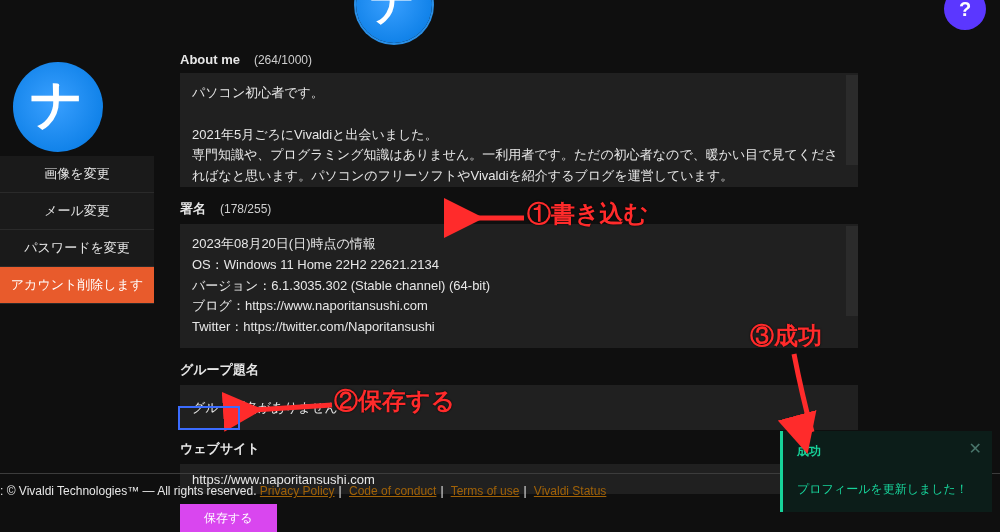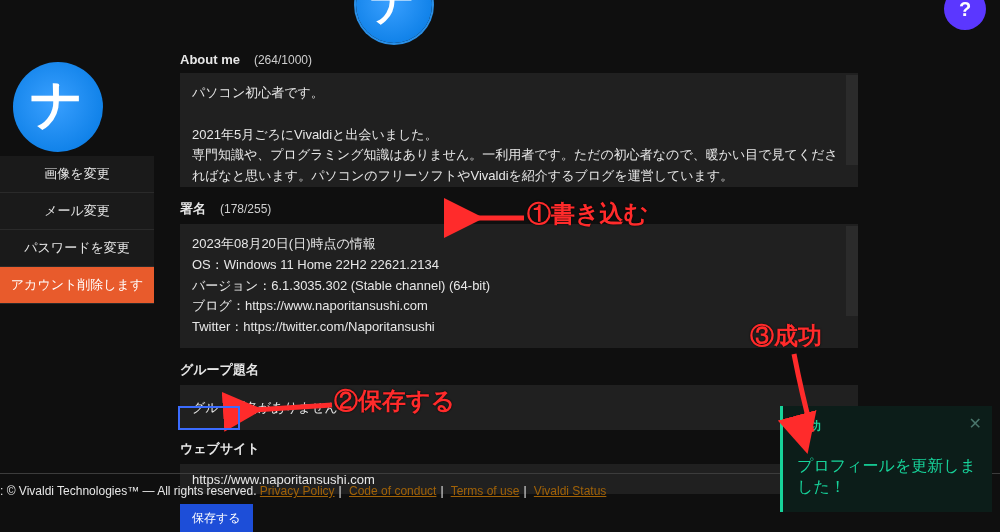--- a/index.html
+++ b/index.html
@@ -95,24 +95,24 @@
     font-family:inherit;
   }
   .about-box { height:114px; }
   .sig-box { height:124px; }
   .group-box { height:45px; line-height:1; }
   .site-box { height:30px; line-height:1; }
 
   .spacer { height:10px; }
 
   .save-btn {
-    background:#1d4ed8;
+    background:#d946ef;
     color:#fff;
     border:none;
-    padding:6px 12px;
+    padding:6px 24px;
     font-size:12px;
     cursor:pointer;
   }
 
   
   .footer {
     position:absolute;
     left:0; bottom:34px;
     width:100%;
     border-top:1px solid #3c3c3c;
@@ -128,21 +128,21 @@
   
   .toast {
     position:absolute;
     right:8px; bottom:20px;
     width:212px;
     background:#0c1d19;
     border-left:3px solid #17d39a;
     padding:12px 14px 14px 14px;
   }
   .toast .title { color:#17d39a; font-size:12px; font-weight:700; margin-bottom:21px;}
-  .toast .msg   { color:#17d39a; font-size:16px; }
+  .toast .msg   { color:#17d39a; font-size:12px; }
   .toast .close {
     position:absolute; right:10px; top:10px;
     color:#49756b; font-size:16px; cursor:pointer;
     line-height:1;
   }
 
   
   .anno { position:absolute; pointer-events:none;text-align:center; }
   .anno-text { color:#ff2b2b; font-size:24px; font-weight:700; text-shadow:0 0 2px #000; }
   .arrow-svg { position:absolute; overflow:visible; }

